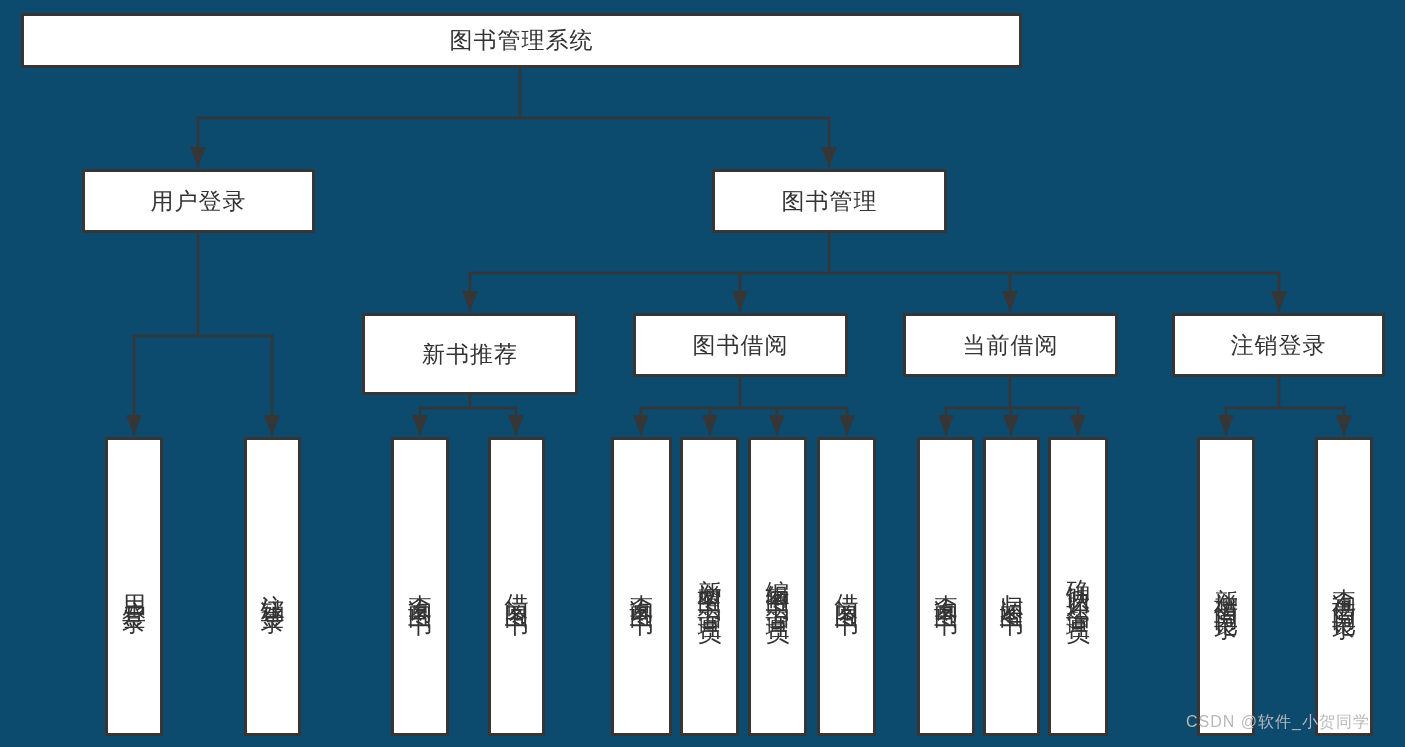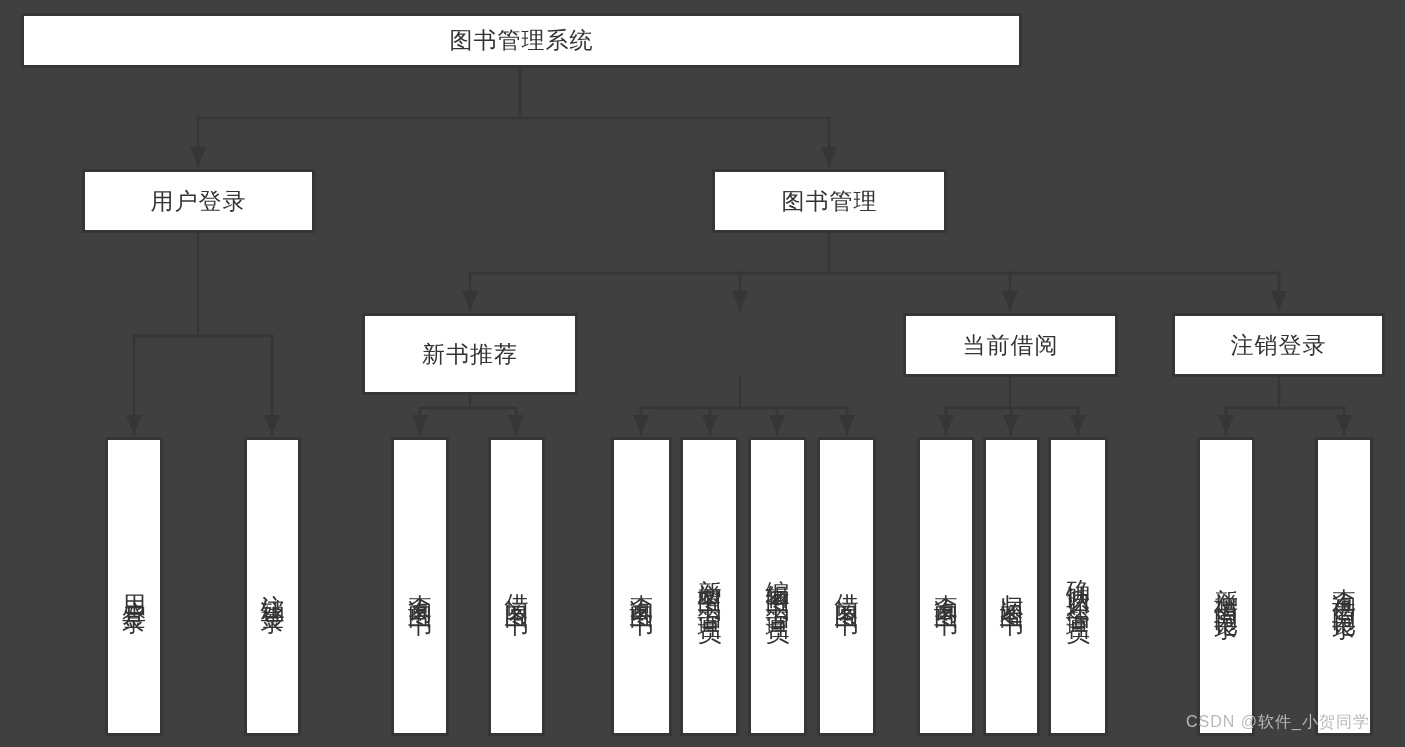--- a/index.html
+++ b/index.html
@@ -1,20 +1,20 @@
 <!DOCTYPE html>
 <html><head>
 <meta charset="utf-8">
 <style>
   html, body { margin: 0; padding: 0; background: #ffffff; }
   #canvas {
     position: relative;
     width: 1405px;
     height: 747px;
-    background: #404040;
+    background: #0c4a6e;
     font-family: "Liberation Sans", "DejaVu Sans", sans-serif;
     overflow: hidden;
   }
   #wires {
     position: absolute;
     left: 0; top: 0;
     width: 1405px; height: 747px;
   }
   .node {
     position: absolute;
@@ -141,20 +141,23 @@
   <div class="node h-node n-l2-0">
     <span class="lbl">用户登录</span>
   </div>
   <div class="node h-node n-l2-1">
     <span class="lbl">图书管理</span>
   </div>
 
   <div class="node h-node n-l3-0">
     <span class="lbl">新书推荐</span>
   </div>
+  <div class="node h-node n-l3-1">
+    <span class="lbl">图书借阅</span>
+  </div>
   <div class="node h-node n-l3-2">
     <span class="lbl">当前借阅</span>
   </div>
   <div class="node h-node n-l3-3">
     <span class="lbl">注销登录</span>
   </div>
 
   <div class="node v-node leaf n-lf-0">
     <span class="lbl">用户登录</span>
   </div>

